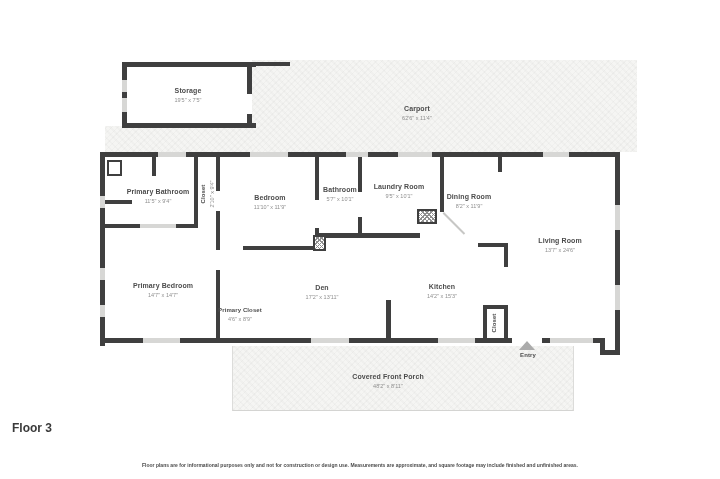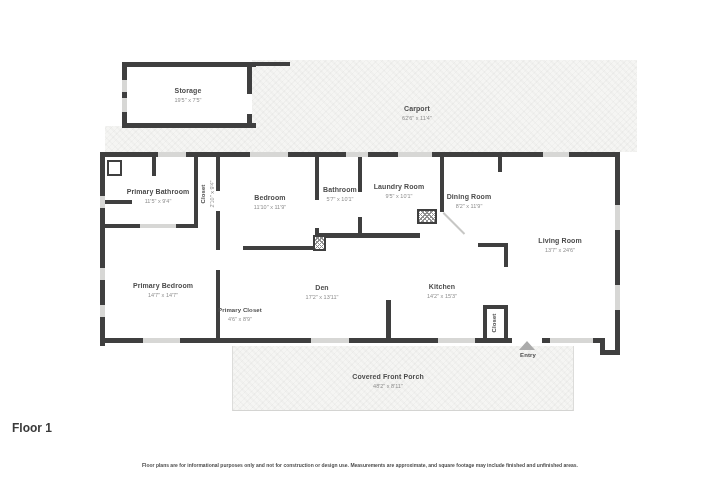--- a/index.html
+++ b/index.html
@@ -135,21 +135,21 @@
     <div class="room-name sm">Closet</div>
   </div>
   <div class="room-label" style="left:528px;top:356px;">
     <div class="room-name sm">Entry</div>
   </div>
   <div class="room-label" style="left:388px;top:381px;">
     <div class="room-name">Covered Front Porch</div>
     <div class="room-dims">48'2" x 8'11"</div>
   </div>
 
-  <div id="floor-label">Floor 1</div>
+  <div id="floor-label">Floor 3</div>
   <div id="disclaimer">Floor plans are for informational purposes only and not for construction or design use. Measurements are approximate, and square footage may include finished and unfinished areas.</div>
 <div class="wall" style="left: 122px; top: 62px; width: 134px; height: 5px;"></div>
     <div class="wall" style="left: 252px; top: 62px; width: 38px; height: 4px;"></div>
     <div class="wall" style="left: 122px; top: 62px; width: 5px; height: 66px;"></div>
     <div class="wall" style="left: 122px; top: 123px; width: 134px; height: 5px;"></div>
     <div class="wall" style="left: 247px; top: 62px; width: 5px; height: 32px;"></div>
     <div class="wall" style="left: 247px; top: 114px; width: 5px; height: 14px;"></div>
     <div class="wall" style="left: 100px; top: 152px; width: 520px; height: 5px;"></div>
     <div class="wall" style="left: 100px; top: 152px; width: 5px; height: 194px;"></div>
     <div class="wall" style="left: 100px; top: 338px; width: 412px; height: 5px;"></div>

